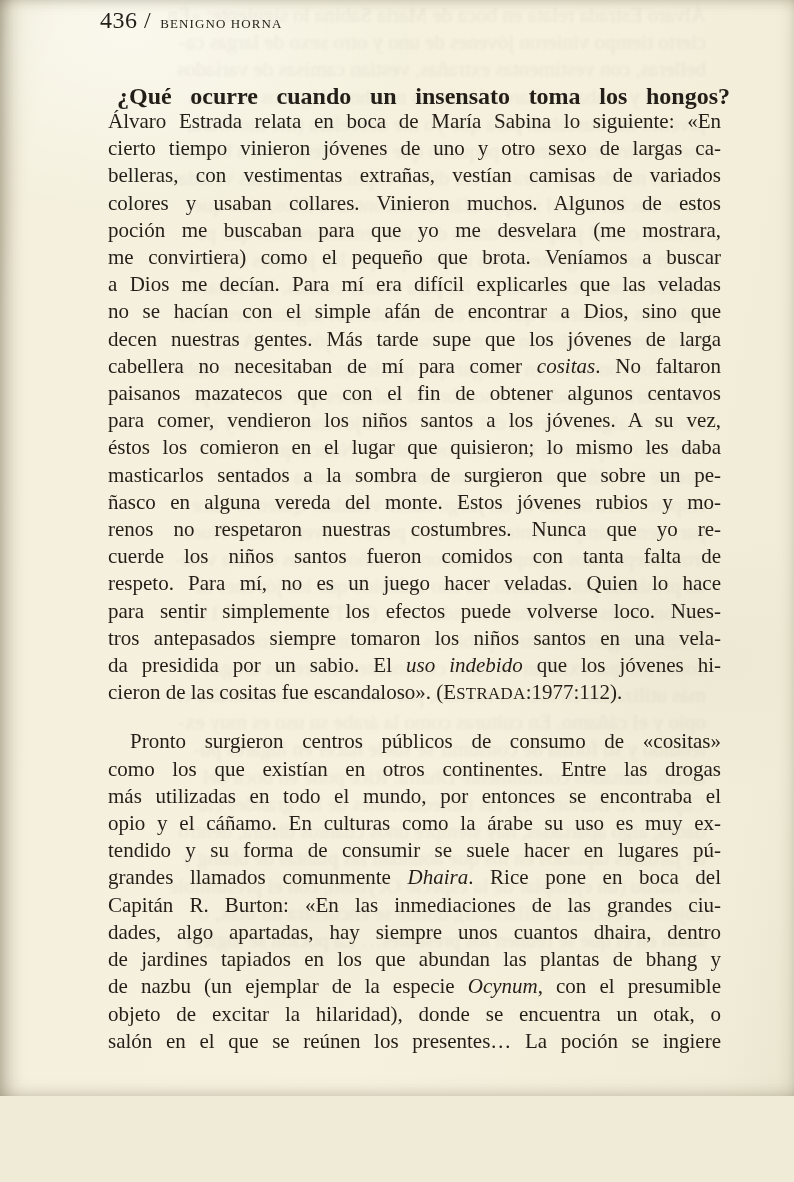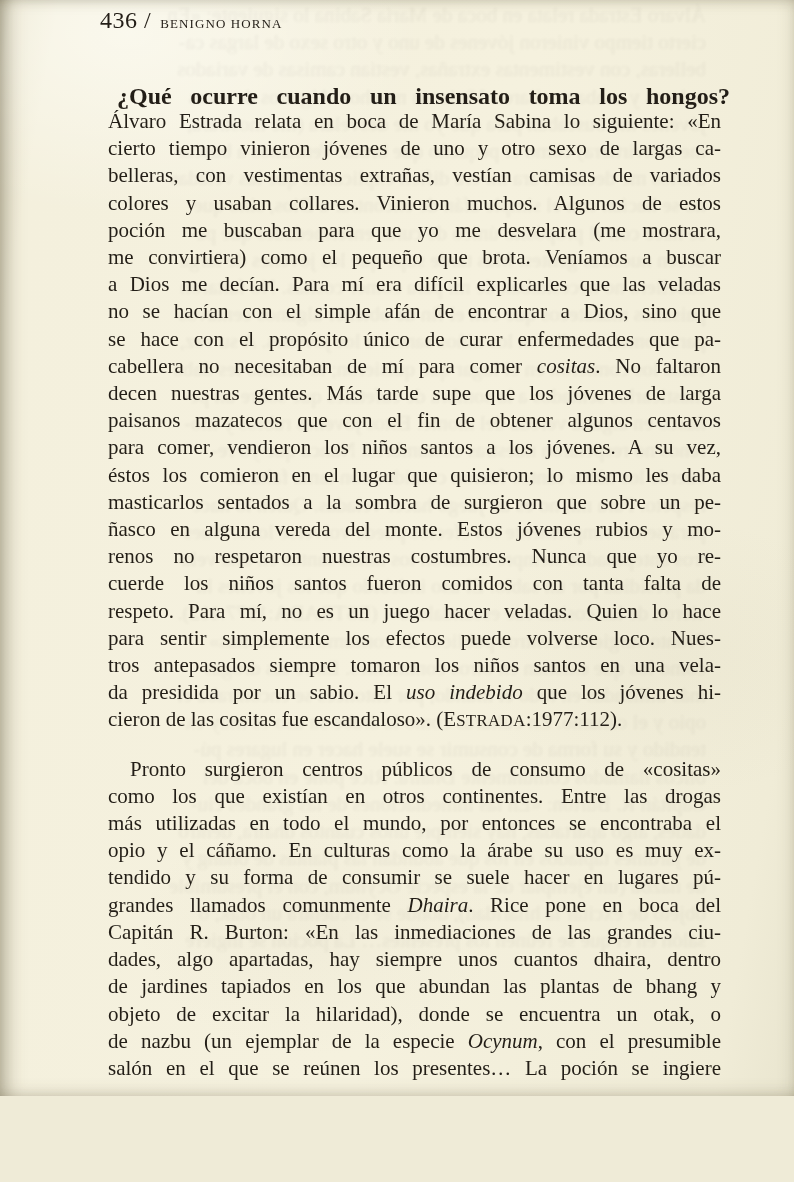--- a/index.html
+++ b/index.html
@@ -142,23 +142,22 @@
   <main class="page-body" id="page-body">
       <div class="para">
         <div class="line"><span>Álvaro Estrada relata en boca de María Sabina lo siguiente: «En</span></div>
         <div class="line"><span>cierto tiempo vinieron jóvenes de uno y otro sexo de largas ca-</span></div>
         <div class="line"><span>belleras, con vestimentas extrañas, vestían camisas de variados</span></div>
         <div class="line"><span>colores y usaban collares. Vinieron muchos. Algunos de estos</span></div>
         <div class="line"><span>poción me buscaban para que yo me desvelara (me mostrara,</span></div>
         <div class="line"><span>me convirtiera) como el pequeño que brota. Veníamos a buscar</span></div>
         <div class="line"><span>a Dios me decían. Para mí era difícil explicarles que las veladas</span></div>
         <div class="line"><span>no se hacían con el simple afán de encontrar a Dios, sino que</span></div>
-        <div class="line"><span>se hace con el propósito único de curar enfermedades que pa-</span></div>
+        <div class="line"><span>decen nuestras gentes. Más tarde supe que los jóvenes de larga</span></div>
         <div class="line"><span>cabellera no necesitaban de mí para comer </span><span class="it">cositas</span><span>. No faltaron</span></div>
-        <div class="line"><span>decen nuestras gentes. Más tarde supe que los jóvenes de larga</span></div>
         <div class="line"><span>paisanos mazatecos que con el fin de obtener algunos centavos</span></div>
         <div class="line"><span>para comer, vendieron los niños santos a los jóvenes. A su vez,</span></div>
         <div class="line"><span>éstos los comieron en el lugar que quisieron; lo mismo les daba</span></div>
         <div class="line"><span>masticarlos sentados a la sombra de surgieron que sobre un pe-</span></div>
         <div class="line"><span>ñasco en alguna vereda del monte. Estos jóvenes rubios y mo-</span></div>
         <div class="line"><span>renos no respetaron nuestras costumbres. Nunca que yo re-</span></div>
         <div class="line"><span>cuerde los niños santos fueron comidos con tanta falta de</span></div>
         <div class="line"><span>respeto. Para mí, no es un juego hacer veladas. Quien lo hace</span></div>
         <div class="line"><span>para sentir simplemente los efectos puede volverse loco. Nues-</span></div>
         <div class="line"><span>tros antepasados siempre tomaron los niños santos en una vela-</span></div>
@@ -168,18 +167,18 @@
       <div class="para">
         <div class="line indent"><span>Pronto surgieron centros públicos de consumo de «cositas»</span></div>
         <div class="line"><span>como los que existían en otros continentes. Entre las drogas</span></div>
         <div class="line"><span>más utilizadas en todo el mundo, por entonces se encontraba el</span></div>
         <div class="line"><span>opio y el cáñamo. En culturas como la árabe su uso es muy ex-</span></div>
         <div class="line"><span>tendido y su forma de consumir se suele hacer en lugares pú-</span></div>
         <div class="line"><span>grandes llamados comunmente </span><span class="it">Dhaira</span><span>. Rice pone en boca del</span></div>
         <div class="line"><span>Capitán R. Burton: «En las inmediaciones de las grandes ciu-</span></div>
         <div class="line"><span>dades, algo apartadas, hay siempre unos cuantos dhaira, dentro</span></div>
         <div class="line"><span>de jardines tapiados en los que abundan las plantas de bhang y</span></div>
+        <div class="line"><span>de nazbu (un ejemplar de la especie </span><span class="it">Ocynum</span><span>, con el presumible</span></div>
         <div class="line"><span>objeto de excitar la hilaridad), donde se encuentra un otak, o</span></div>
-        <div class="line"><span>de nazbu (un ejemplar de la especie </span><span class="it">Ocynum</span><span>, con el presumible</span></div>
         <div class="line"><span>salón en el que se reúnen los presentes… La poción se ingiere</span></div>
       </div>
     </main>
 </div>
 
 </body></html>

